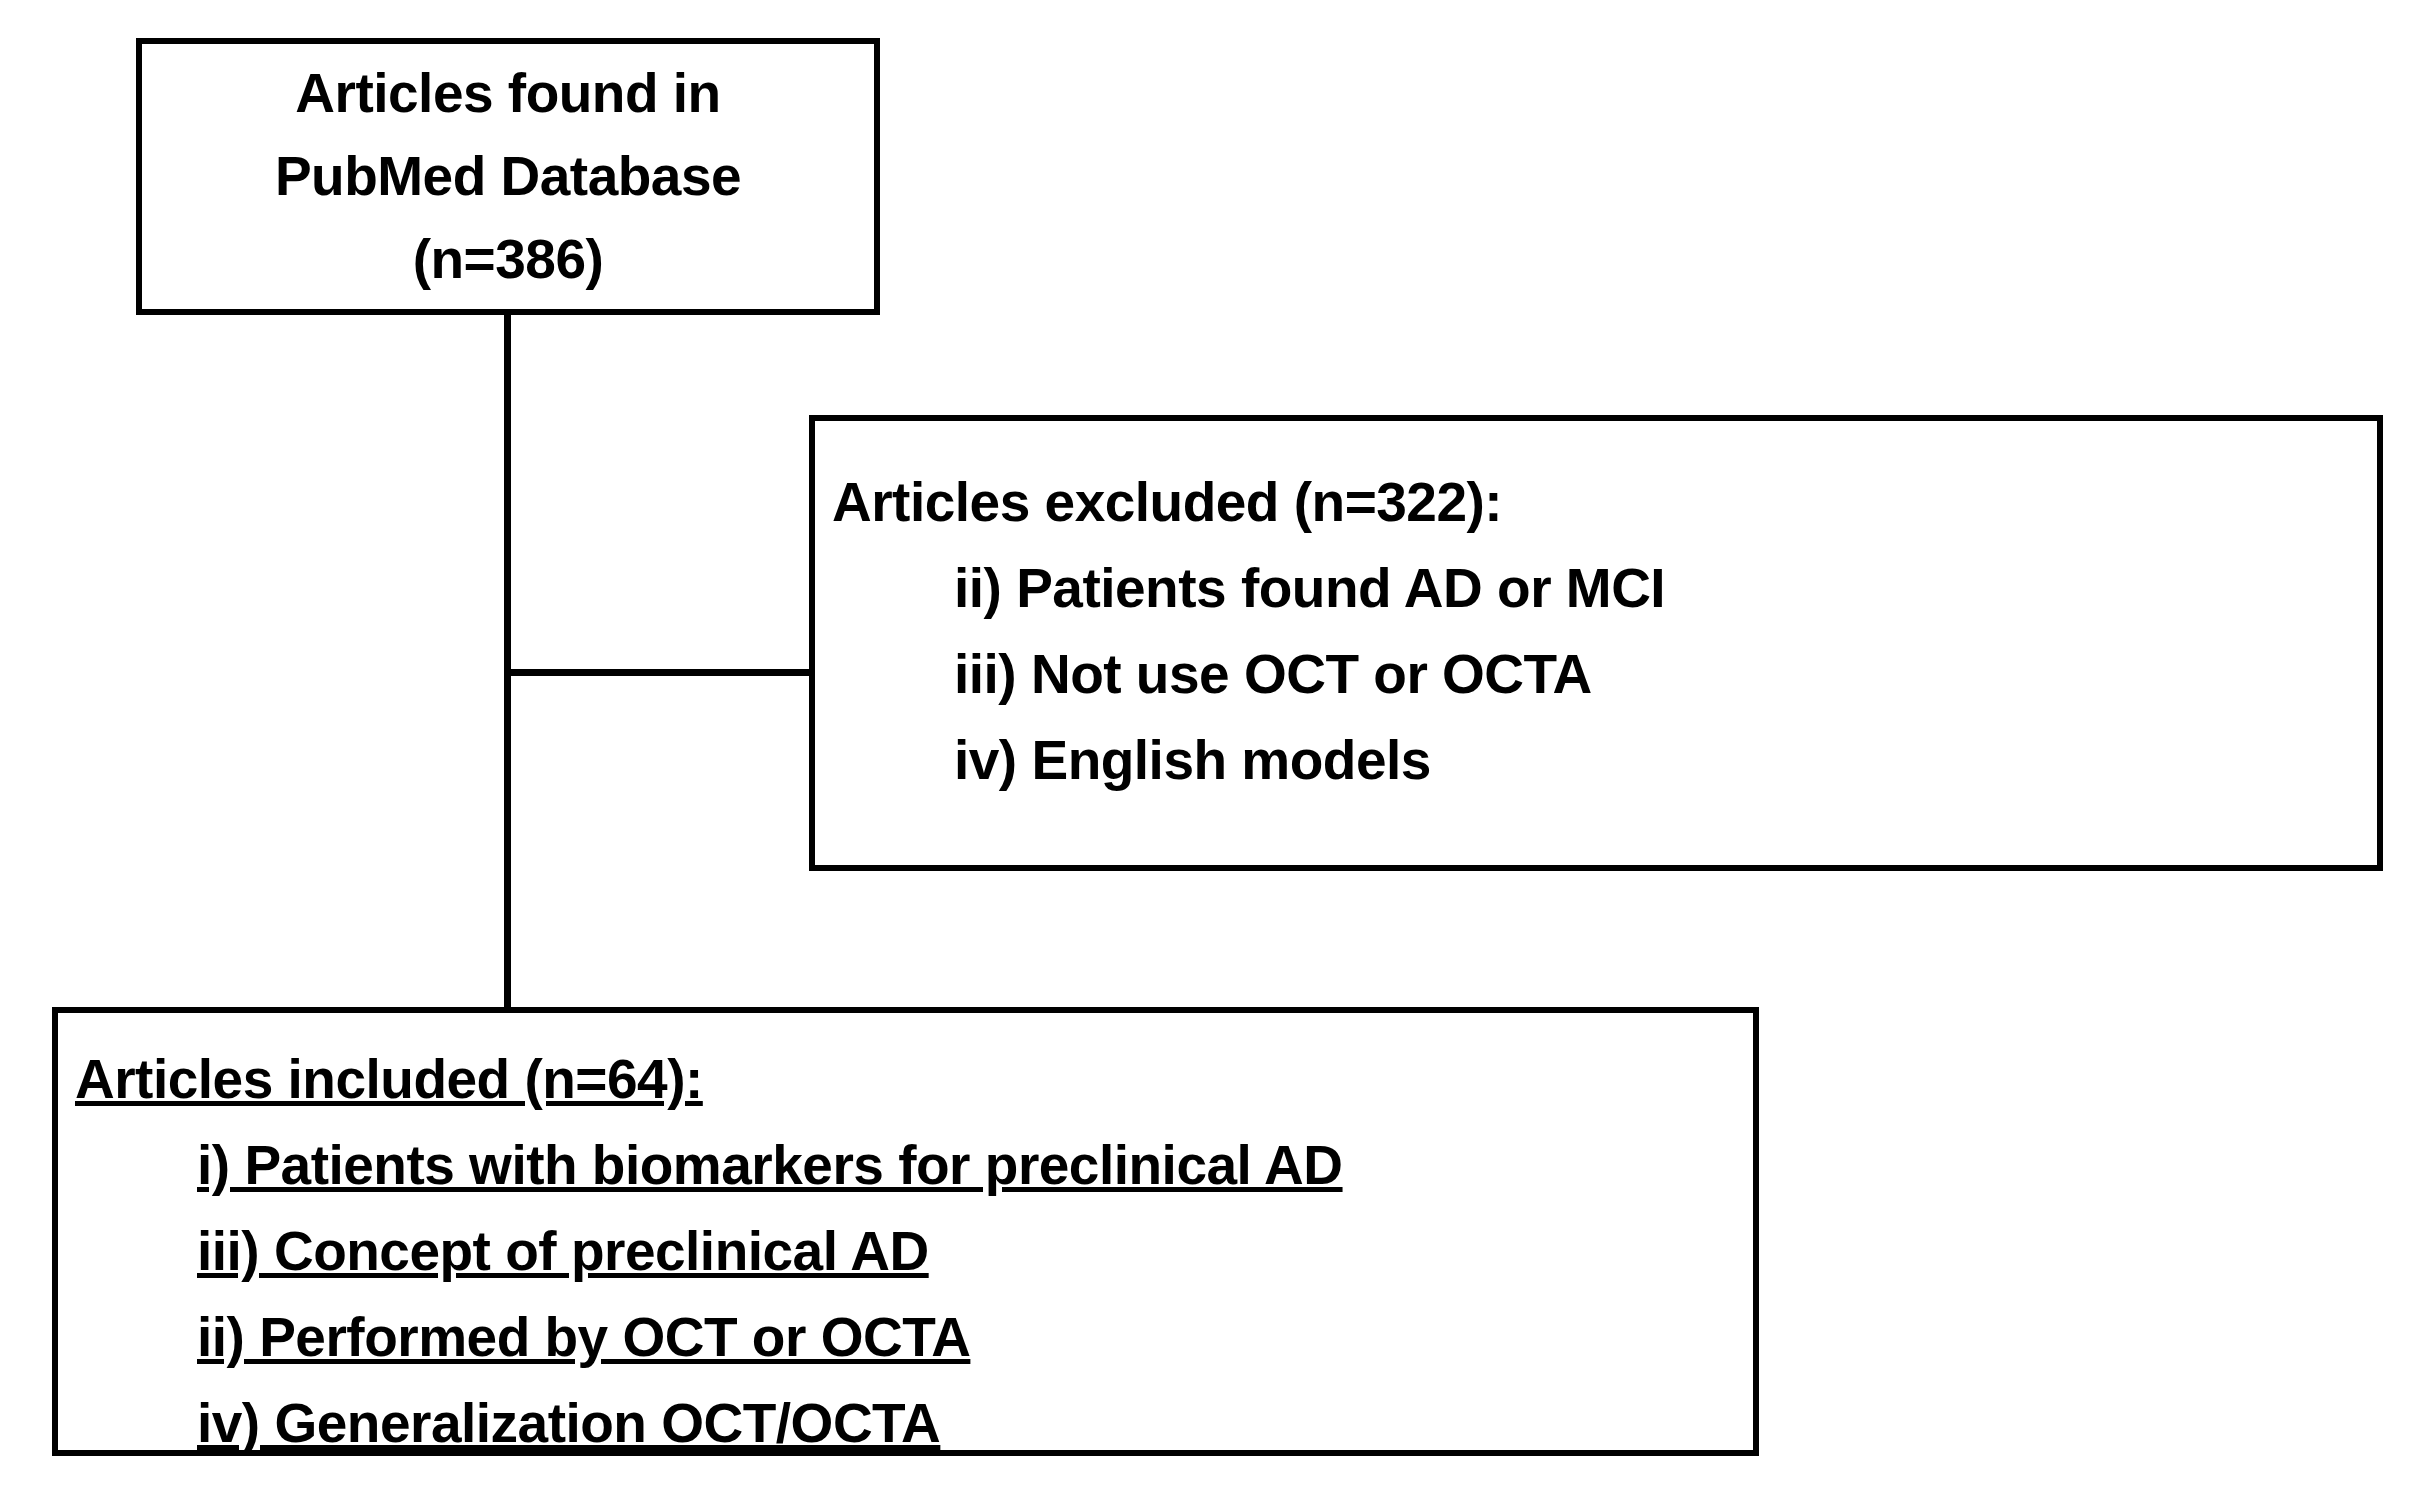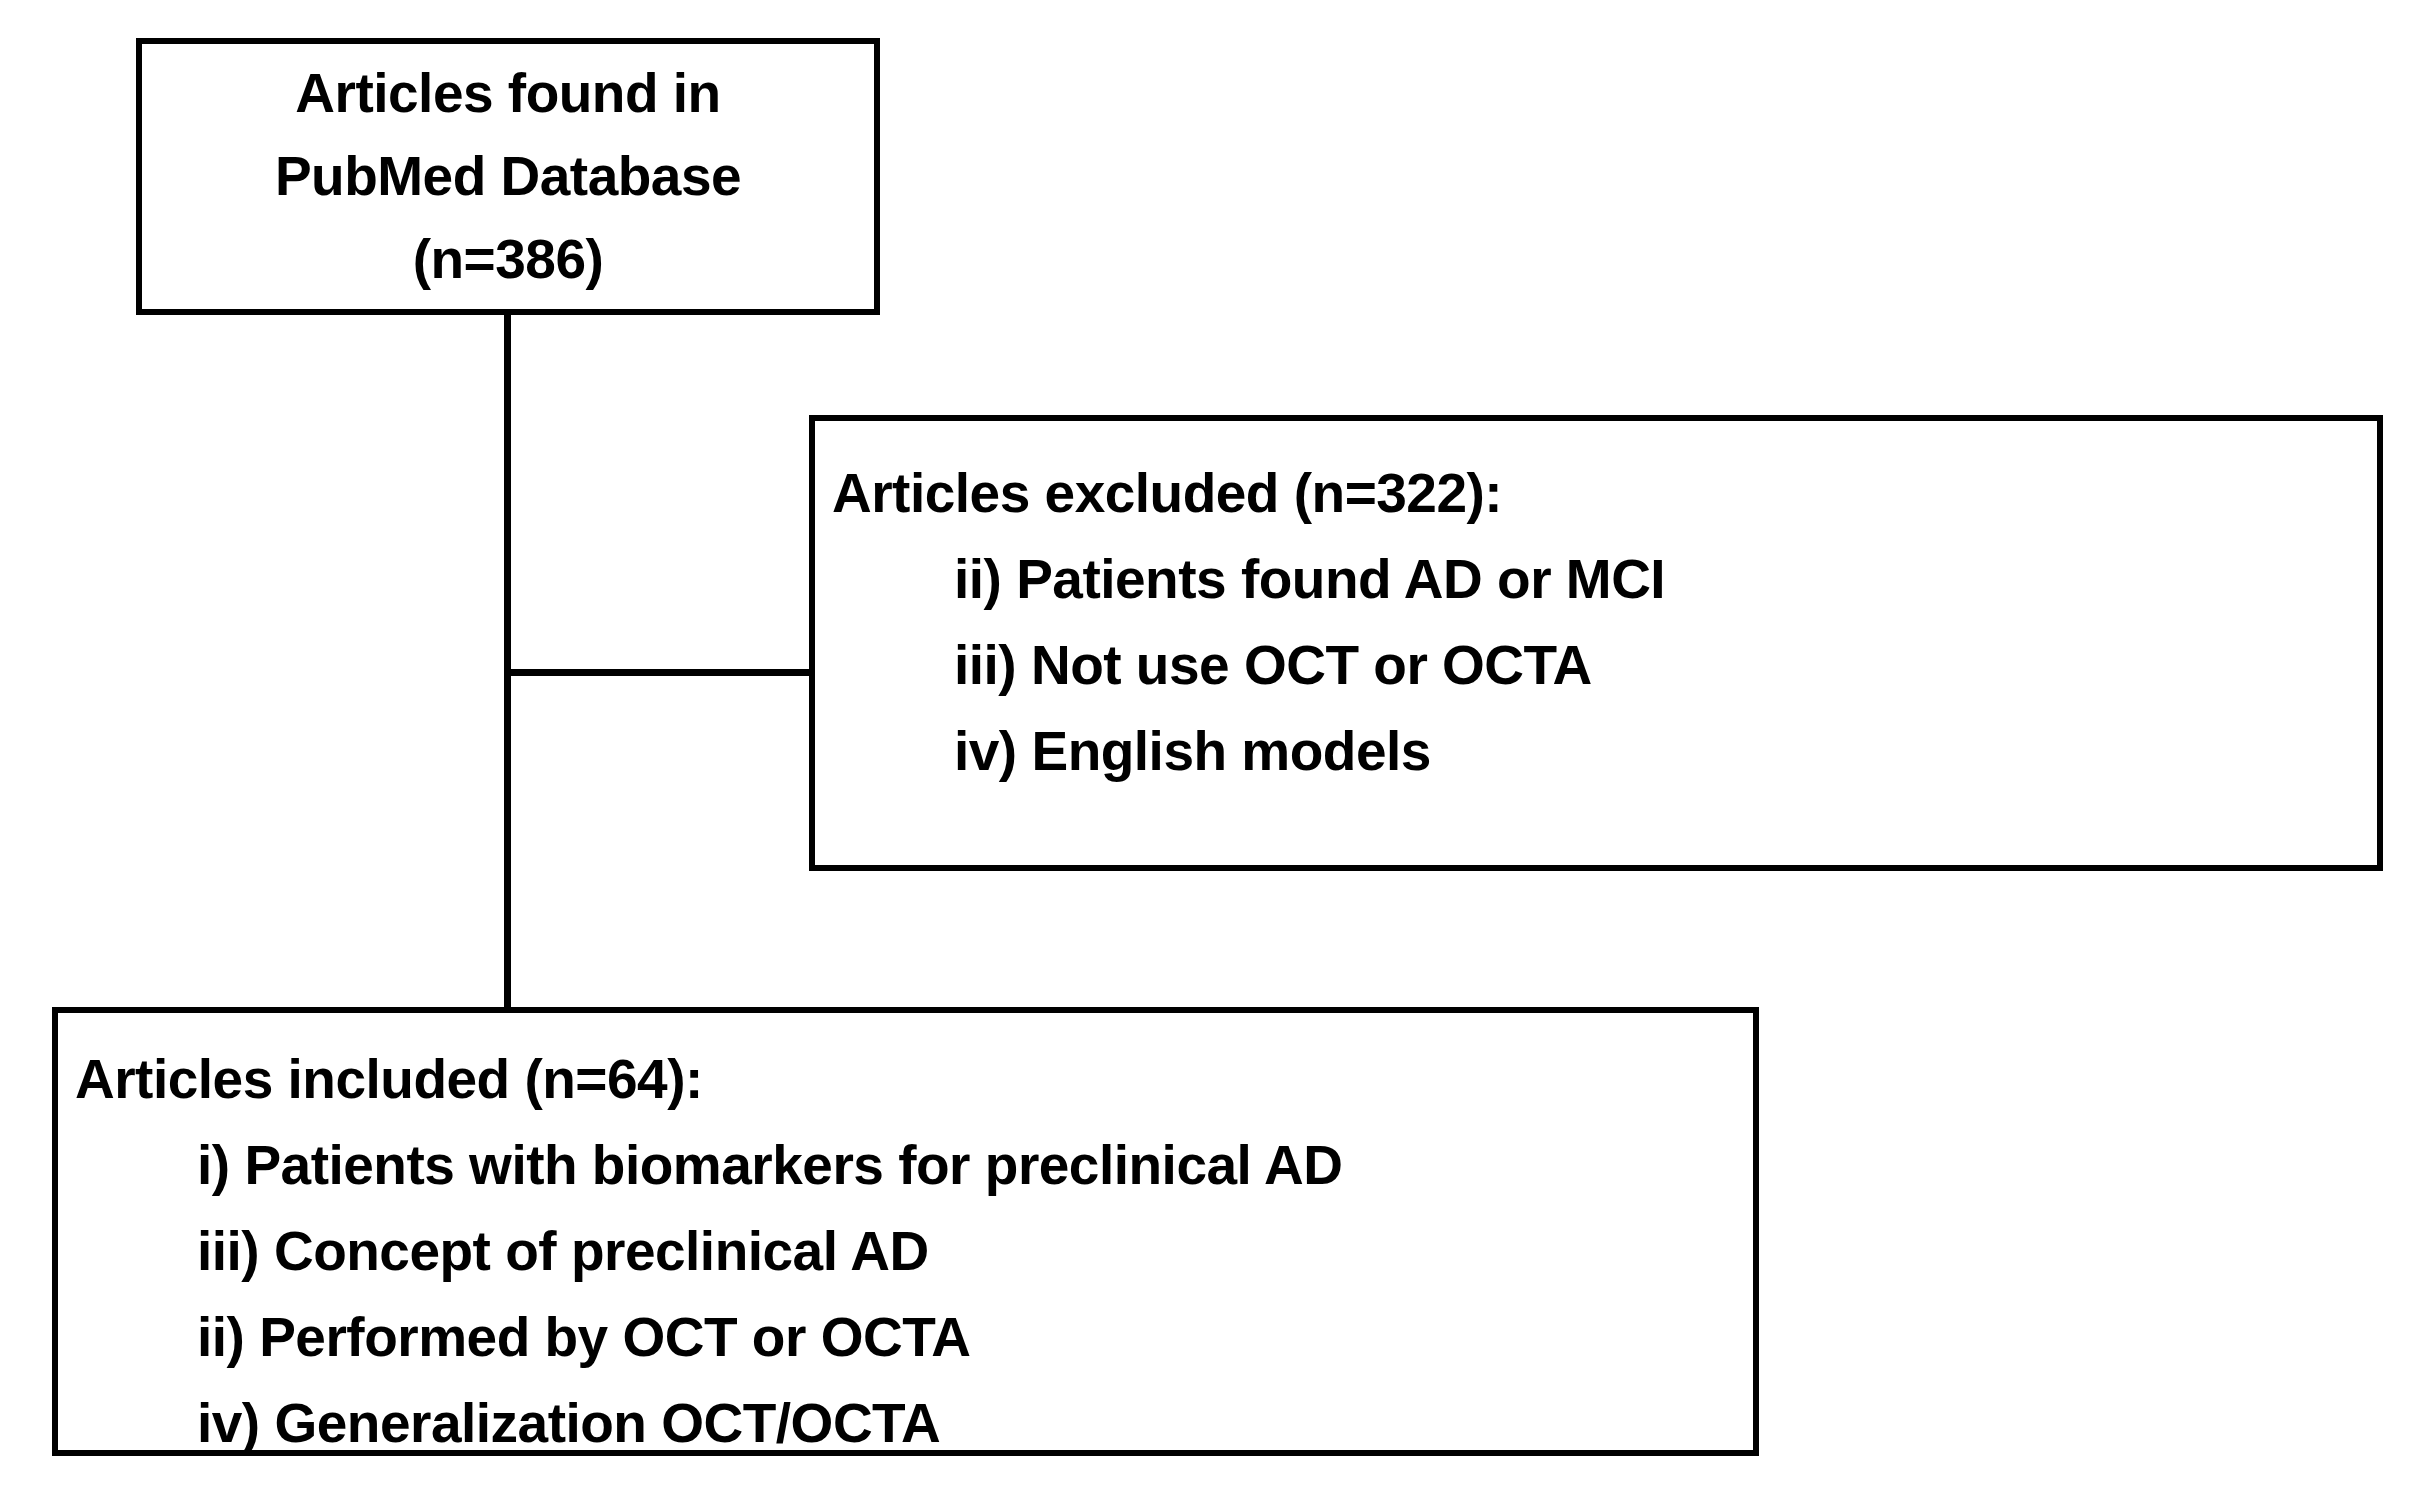--- a/index.html
+++ b/index.html
@@ -44,28 +44,29 @@
     line-height: 83px;
     text-align: center;
     white-space: nowrap;
   }
 
   #box-excluded {
     left: 809px;
     top: 415px;
     width: 1574px;
     height: 456px;
-    padding: 29px 0 0 17px;
+    padding: 38px 0 0 17px;
   }
   #box-included {
     left: 52px;
     top: 1007px;
     width: 1707px;
     height: 449px;
     padding: 22.5px 0 0 17px;
+    text-decoration: underline;
   }
 
   .panel-heading {
     font-size: 55px;
     line-height: 86px;
     white-space: nowrap;
   }
   .panel-list {
     list-style: none;
     margin: 0;

